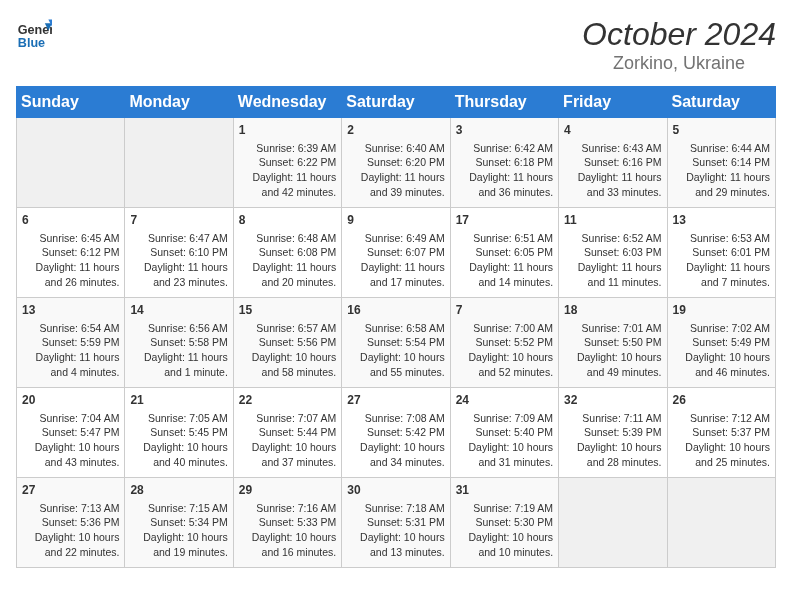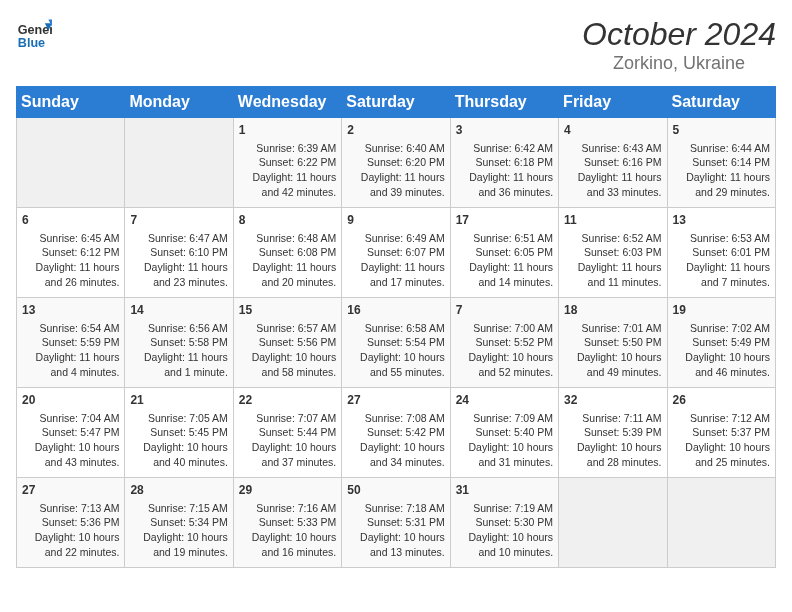--- a/index.html
+++ b/index.html
@@ -230,21 +230,21 @@
         </td>
         <td>
           <span class="day-num">28</span>
           <div class="day-info">Sunrise: 7:15 AM<br>Sunset: 5:34 PM<br>Daylight: 10 hours and 19 minutes.</div>
         </td>
         <td>
           <span class="day-num">29</span>
           <div class="day-info">Sunrise: 7:16 AM<br>Sunset: 5:33 PM<br>Daylight: 10 hours and 16 minutes.</div>
         </td>
         <td>
-          <span class="day-num">50</span>
+          <span class="day-num">30</span>
           <div class="day-info">Sunrise: 7:18 AM<br>Sunset: 5:31 PM<br>Daylight: 10 hours and 13 minutes.</div>
         </td>
         <td>
           <span class="day-num">31</span>
           <div class="day-info">Sunrise: 7:19 AM<br>Sunset: 5:30 PM<br>Daylight: 10 hours and 10 minutes.</div>
         </td>
         <td class="empty"></td>
         <td class="empty"></td>
       </tr>
     </tbody>

